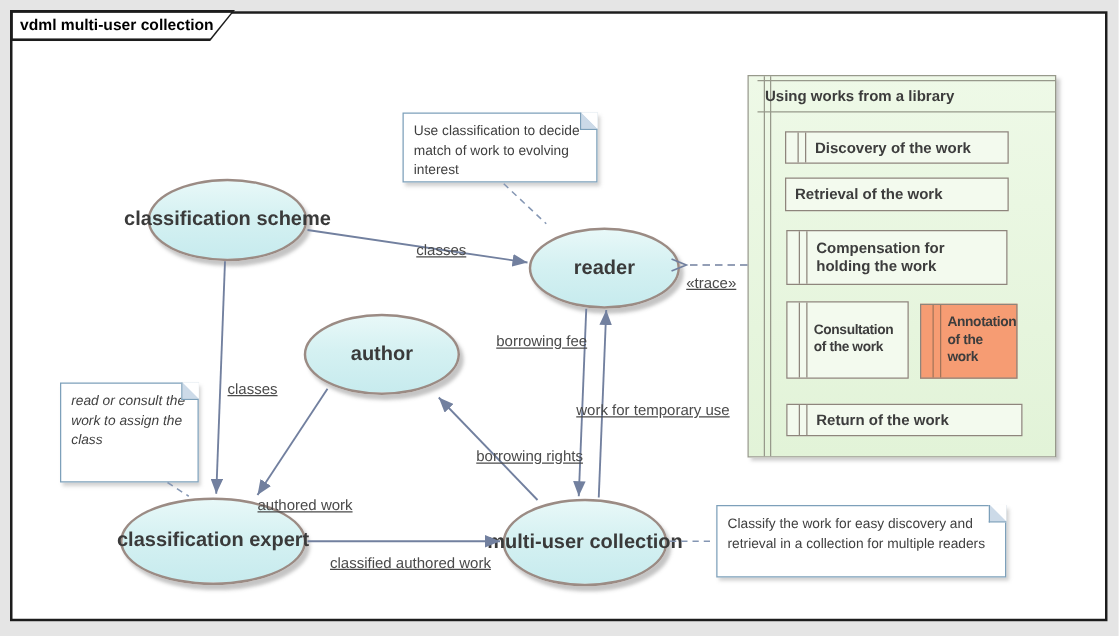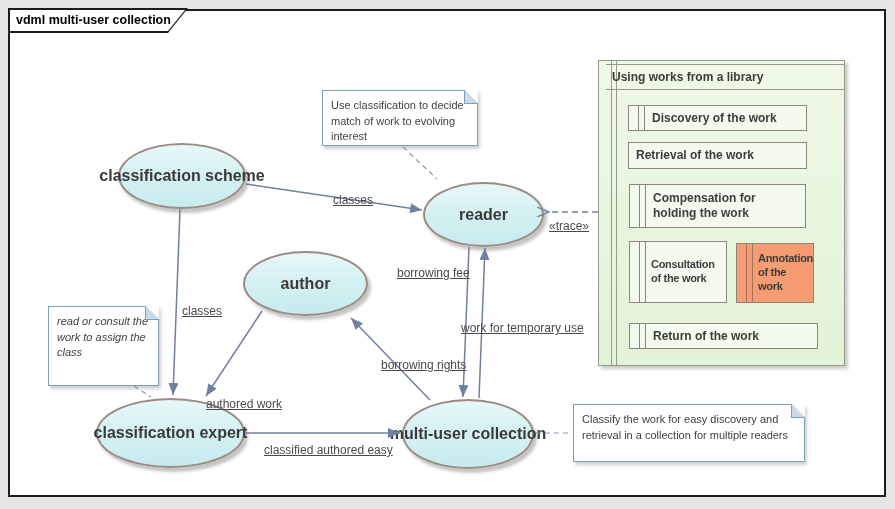--- a/index.html
+++ b/index.html
@@ -202,16 +202,16 @@
     <line x1="134" y1="386" x2="151" y2="397" stroke="#8496b3" stroke-width="1.2" stroke-dasharray="5 4"></line>
     <line x1="536" y1="433" x2="571" y2="433" stroke="#8496b3" stroke-width="1.2" stroke-dasharray="5 4"></line>
   </svg>
 
   <div class="clabel" style="left:333px;top:193px;">classes</div>
   <div class="clabel" style="left:182px;top:304px;">classes</div>
   <div class="clabel" style="left:397px;top:266px;">borrowing fee</div>
   <div class="clabel" style="left:461px;top:321px;text-align:center;">work for temporary use</div>
   <div class="clabel" style="left:206px;top:357px;margin-top:40px;">authored work</div>
   <div class="clabel" style="left:345px;top:358px;padding-left:36px;">borrowing rights</div>
-  <div class="clabel" style="left:264px;top:443px;">classified authored easy</div>
+  <div class="clabel" style="left:264px;top:443px;">classified authored work</div>
   <div class="clabel" style="left:549px;top:219px;">«trace»</div>
 
 </div>
 
 </body></html>

